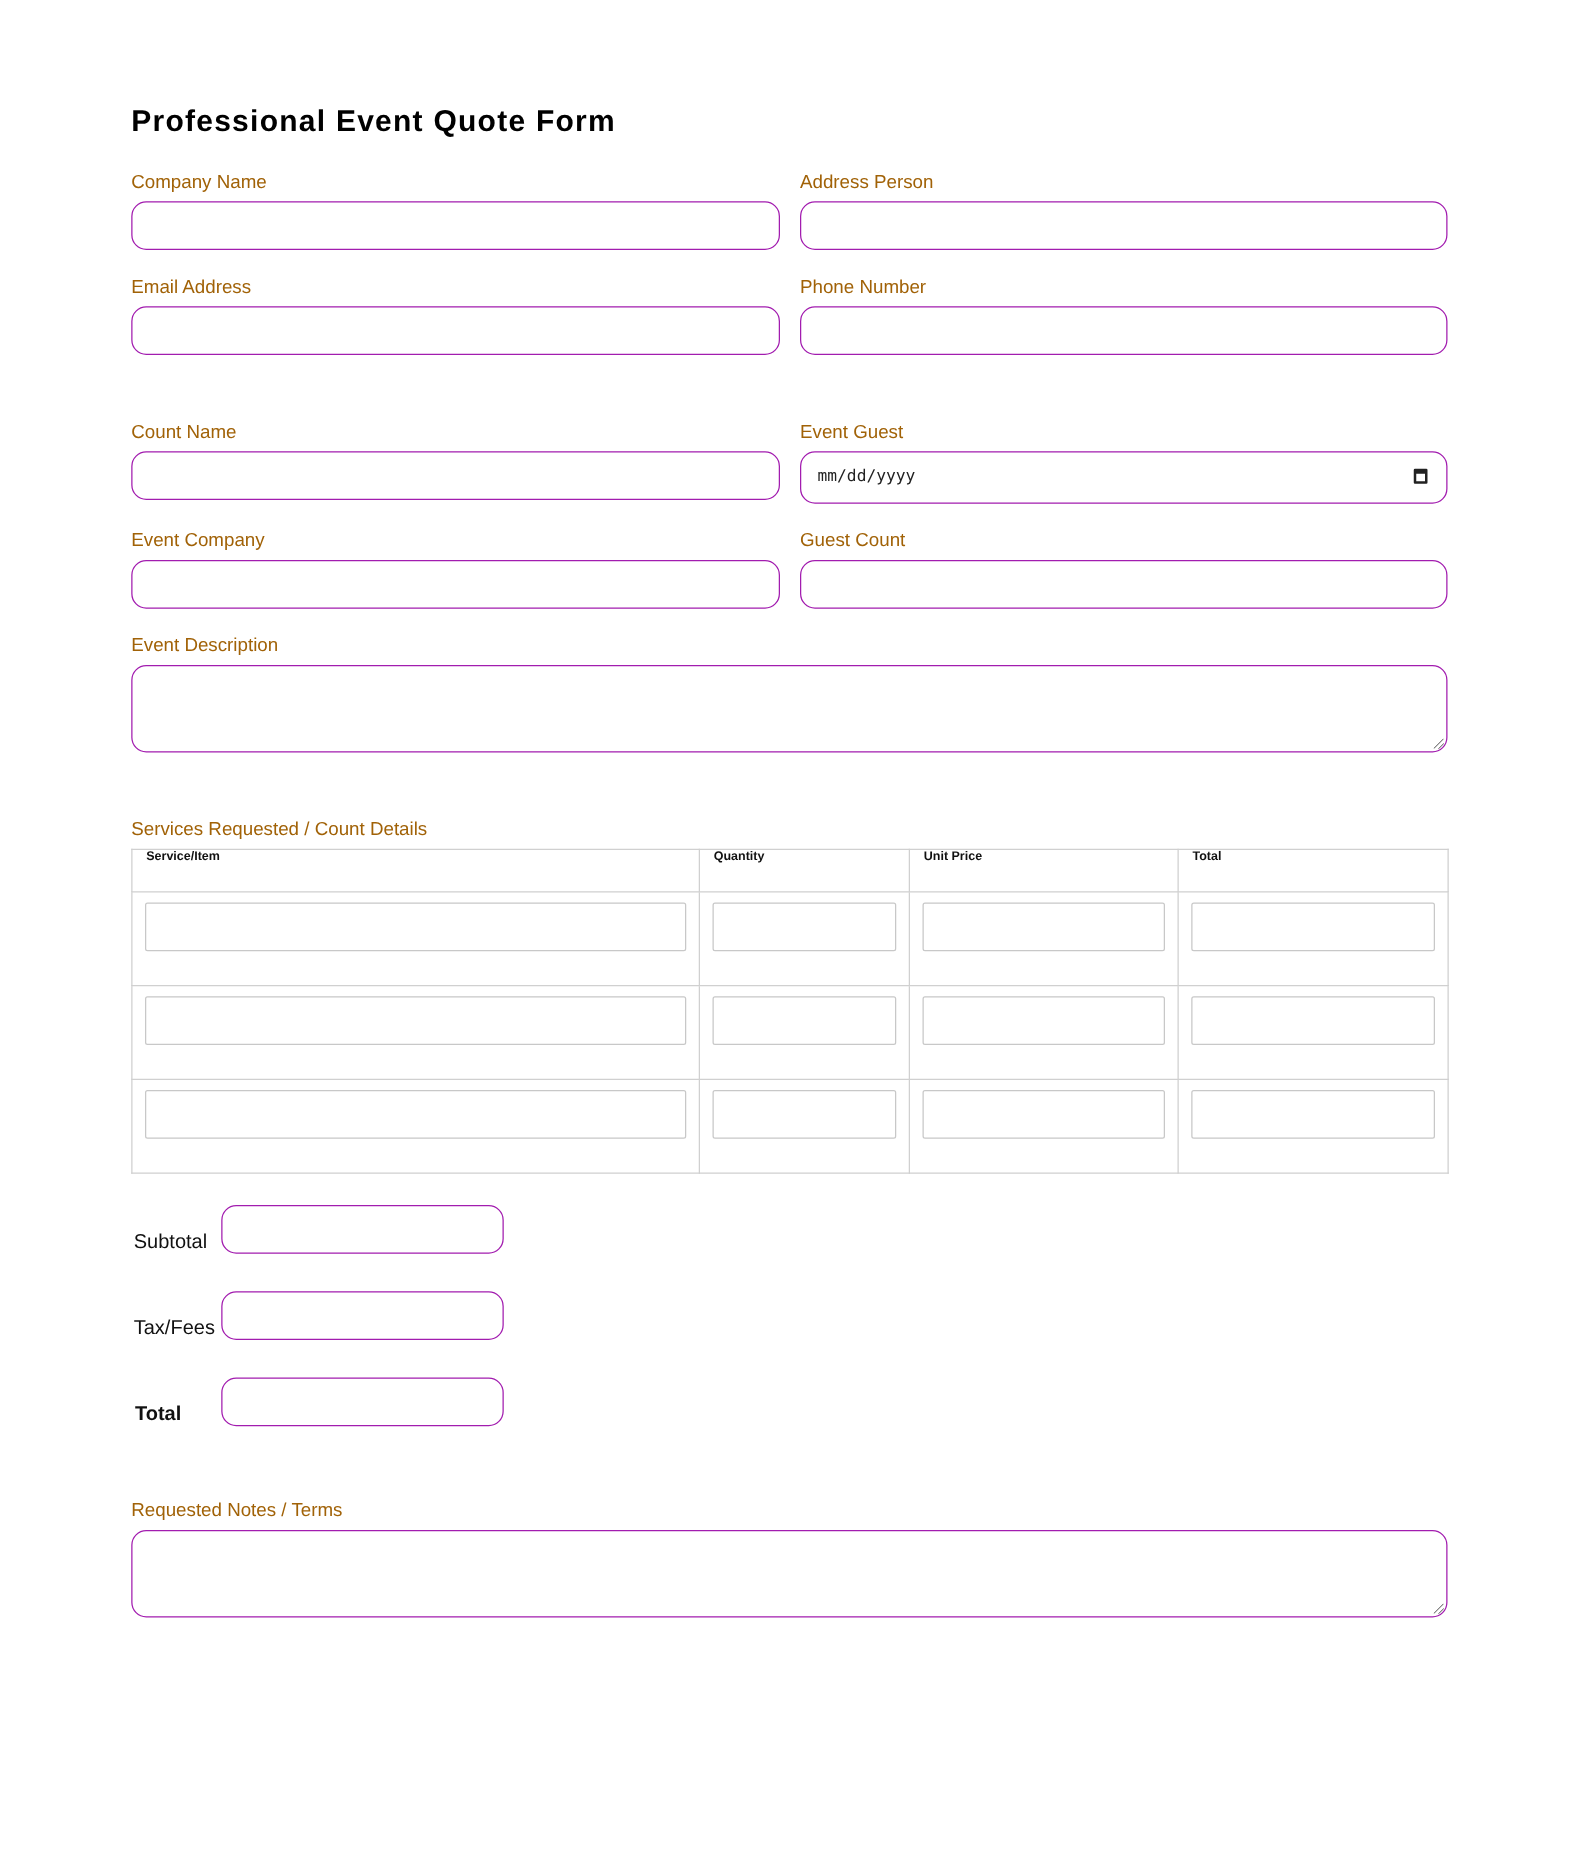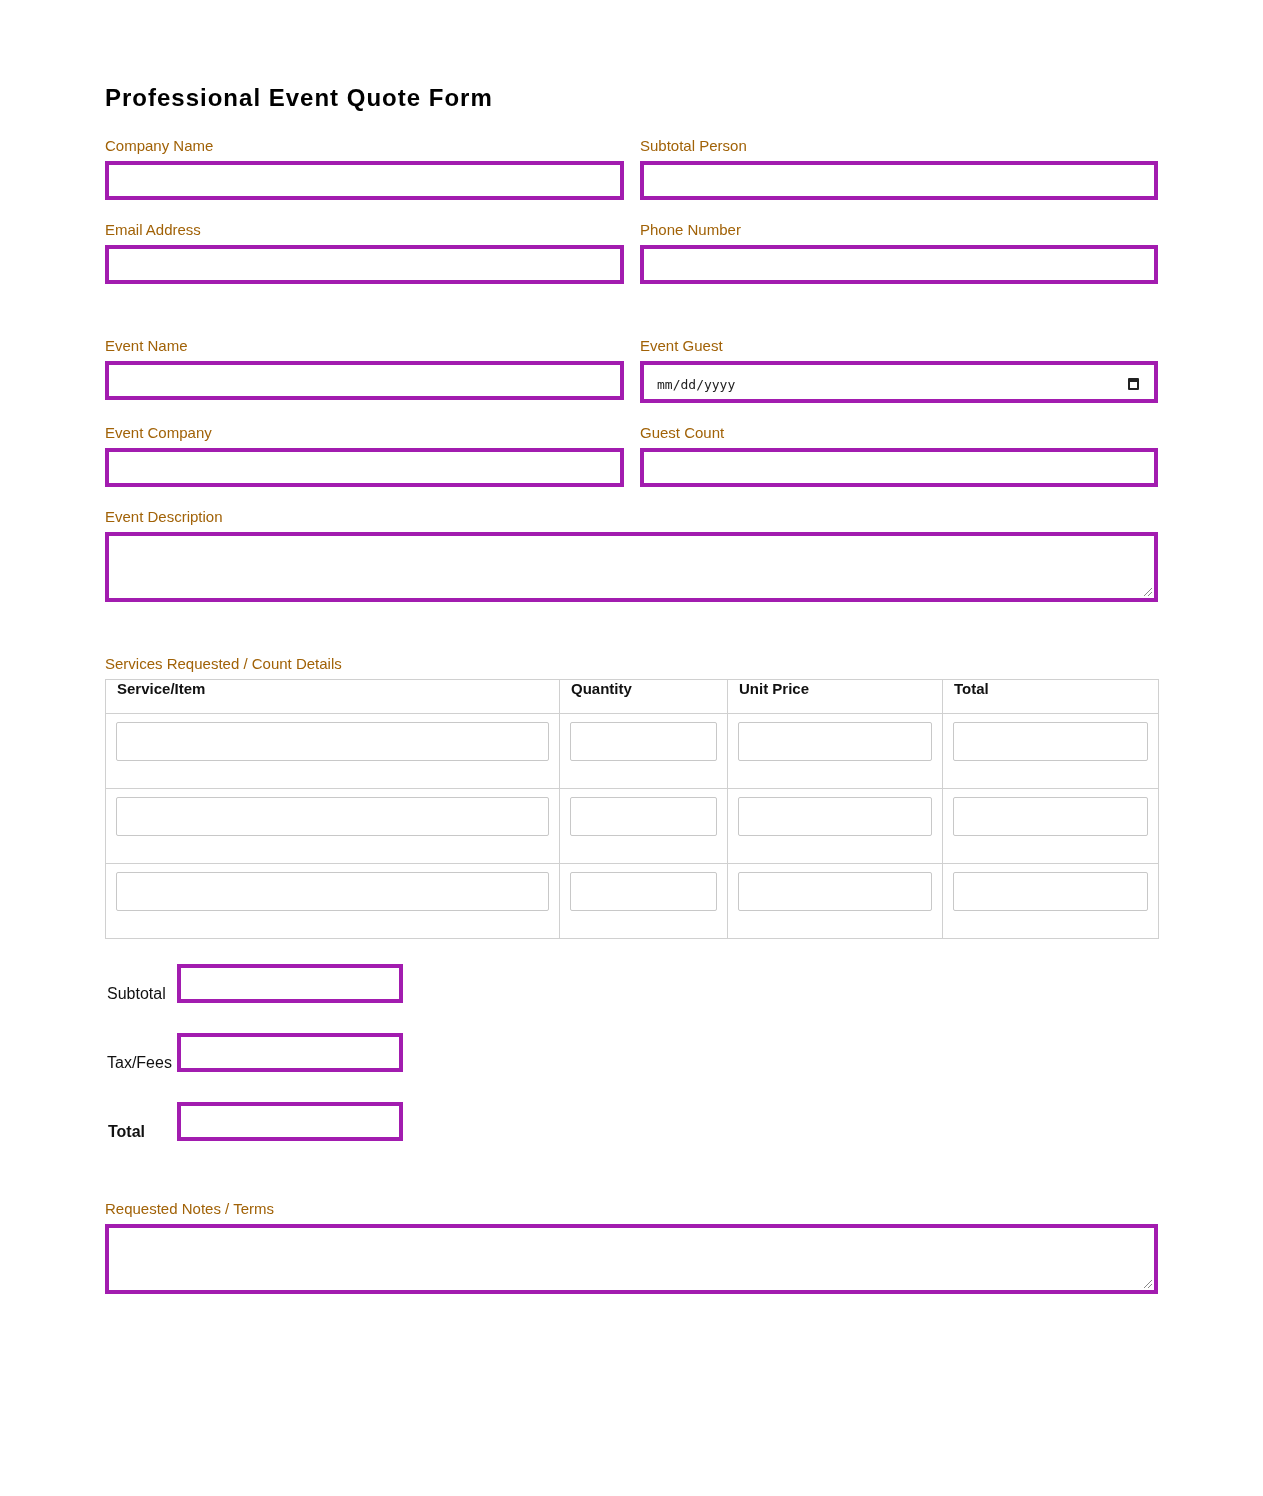--- a/index.html
+++ b/index.html
@@ -10,21 +10,21 @@
   }
   .title {
     position: absolute; left: 105px; top: 84px; margin: 0;
     font-size: 24px; font-weight: bold; letter-spacing: 1px; color: #000;
   }
   .label {
     position: absolute; font-size: 15px; color: #a16207; white-space: nowrap;
   }
   .input {
     position: absolute; box-sizing: border-box;
-    border: 4px solid #a21caf; border-radius: 0; background: #fff;
+    border: 1px solid #a21caf; border-radius: 12px; background: #fff;
   }
   .textarea { resize: both; }
   .grip {
     position: absolute; right: 2px; bottom: 2px; width: 8px; height: 8px;
     background: linear-gradient(135deg, transparent 45%, #888 46%, #888 52%, transparent 53%, transparent 70%, #888 71%, #888 77%, transparent 78%);
   }
   .date-text {
     position: absolute; left: 13px; top: 12px;
     font-family: "DejaVu Sans Mono", monospace; font-size: 13px; color: #222;
   }
@@ -33,47 +33,47 @@
     box-sizing: border-box; border: 2px solid #222; border-top-width: 4px; border-radius: 1px;
   }
   table.services {
     position: absolute; left: 105px; top: 679px; width: 1053px;
     border-collapse: collapse; table-layout: fixed;
   }
   table.services th, table.services td {
     border: 1px solid #d0d0d0; text-align: left; vertical-align: top;
     padding: 0 10px;
   }
-  table.services th { height: 33px; font-size: 15px; font-weight: bold; padding-left: 11px; }
+  table.services th { height: 33px; font-size: 10px; font-weight: bold; padding-left: 11px; }
   table.services td { height: 75px; padding-top: 8px; box-sizing: border-box; }
   .cell-input {
     display: block; width: 100%; height: 39px; box-sizing: border-box;
     border: 1px solid #c8c8c8; border-radius: 2px; background: #fff;
   }
   .sum-label { position: absolute; font-size: 16px; color: #111; }
   .sum-label.bold { font-weight: bold; }
 </style>
 </head>
 <body>
 
 <h1 class="title">Professional Event Quote Form</h1>
 
 <span class="label" style="left:105px;top:137px;">Company Name</span>
 <div class="input" style="left:105px;top:161px;width:519px;height:39px;"></div>
 
-<span class="label" style="left:640px;top:137px;">Subtotal Person</span>
+<span class="label" style="left:640px;top:137px;">Address Person</span>
 <div class="input" style="left:640px;top:161px;width:518px;height:39px;"></div>
 
 <span class="label" style="left:105px;top:221px;">Email Address</span>
 <div class="input" style="left:105px;top:245px;width:519px;height:39px;"></div>
 
 <span class="label" style="left:640px;top:221px;">Phone Number</span>
 <div class="input" style="left:640px;top:245px;width:518px;height:39px;"></div>
 
-<span class="label" style="left:105px;top:337px;">Event Name</span>
+<span class="label" style="left:105px;top:337px;">Count Name</span>
 <div class="input" style="left:105px;top:361px;width:519px;height:39px;"></div>
 
 <span class="label" style="left:640px;top:337px;">Event Guest</span>
 <div class="input" style="left:640px;top:361px;width:518px;height:42px;">
   <span class="date-text">mm/dd/yyyy</span>
   <span class="cal-icon"></span>
 </div>
 
 <span class="label" style="left:105px;top:424px;">Event Company</span>
 <div class="input" style="left:105px;top:448px;width:519px;height:39px;"></div>

